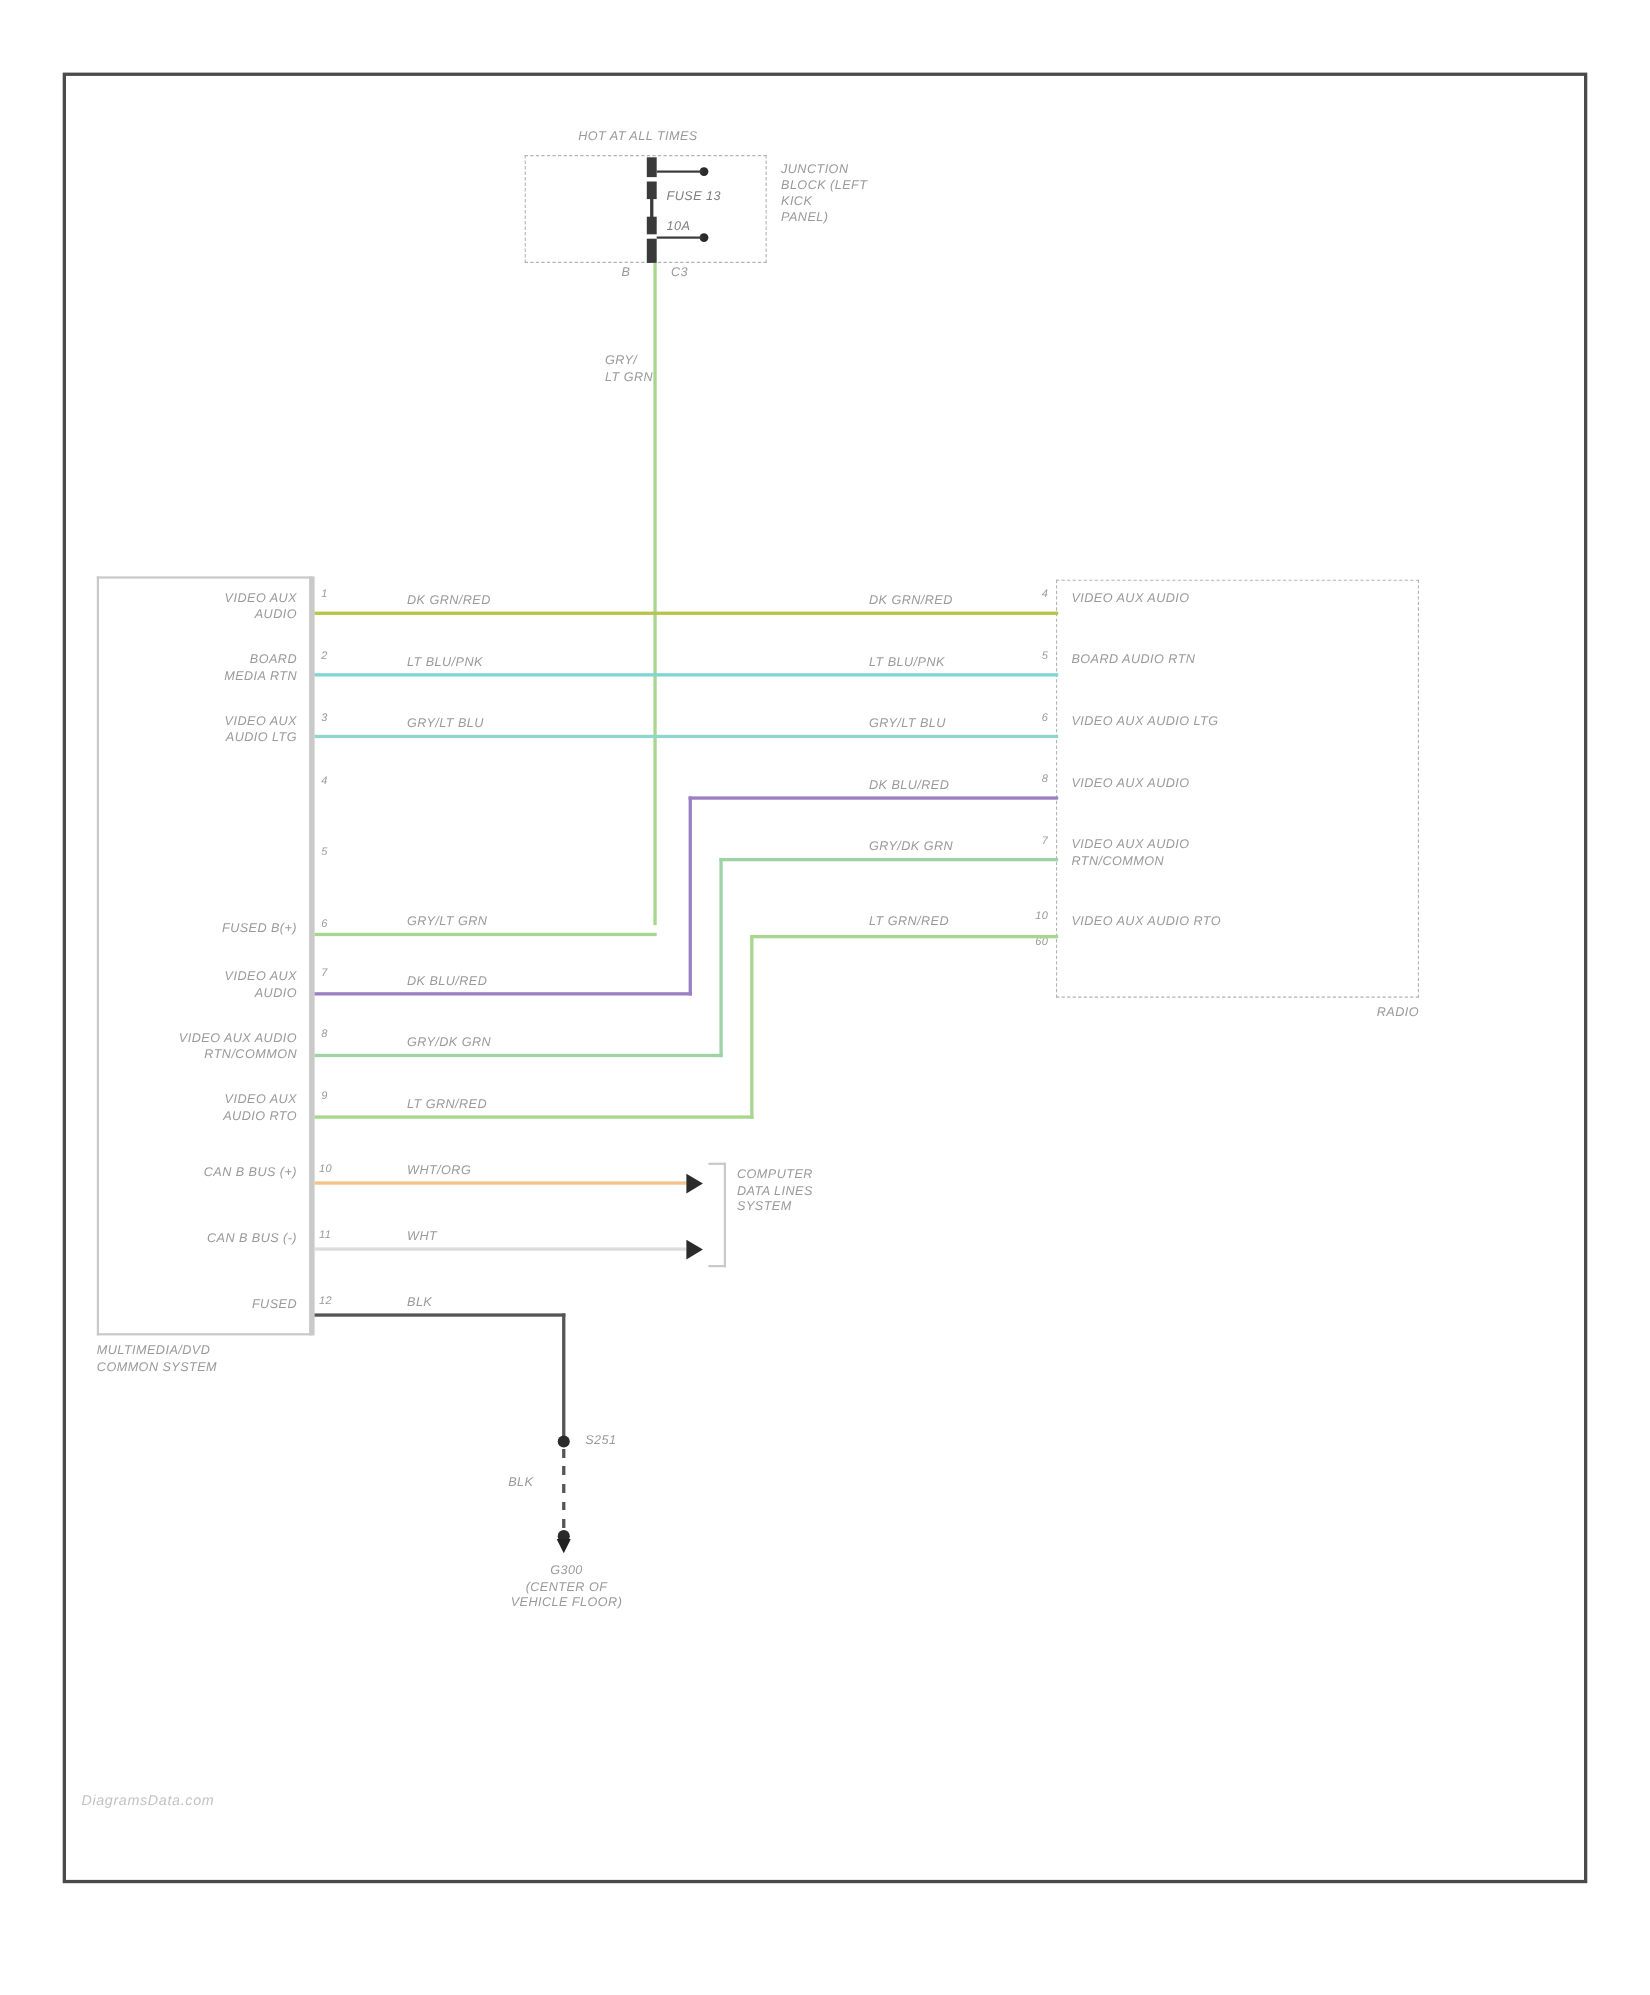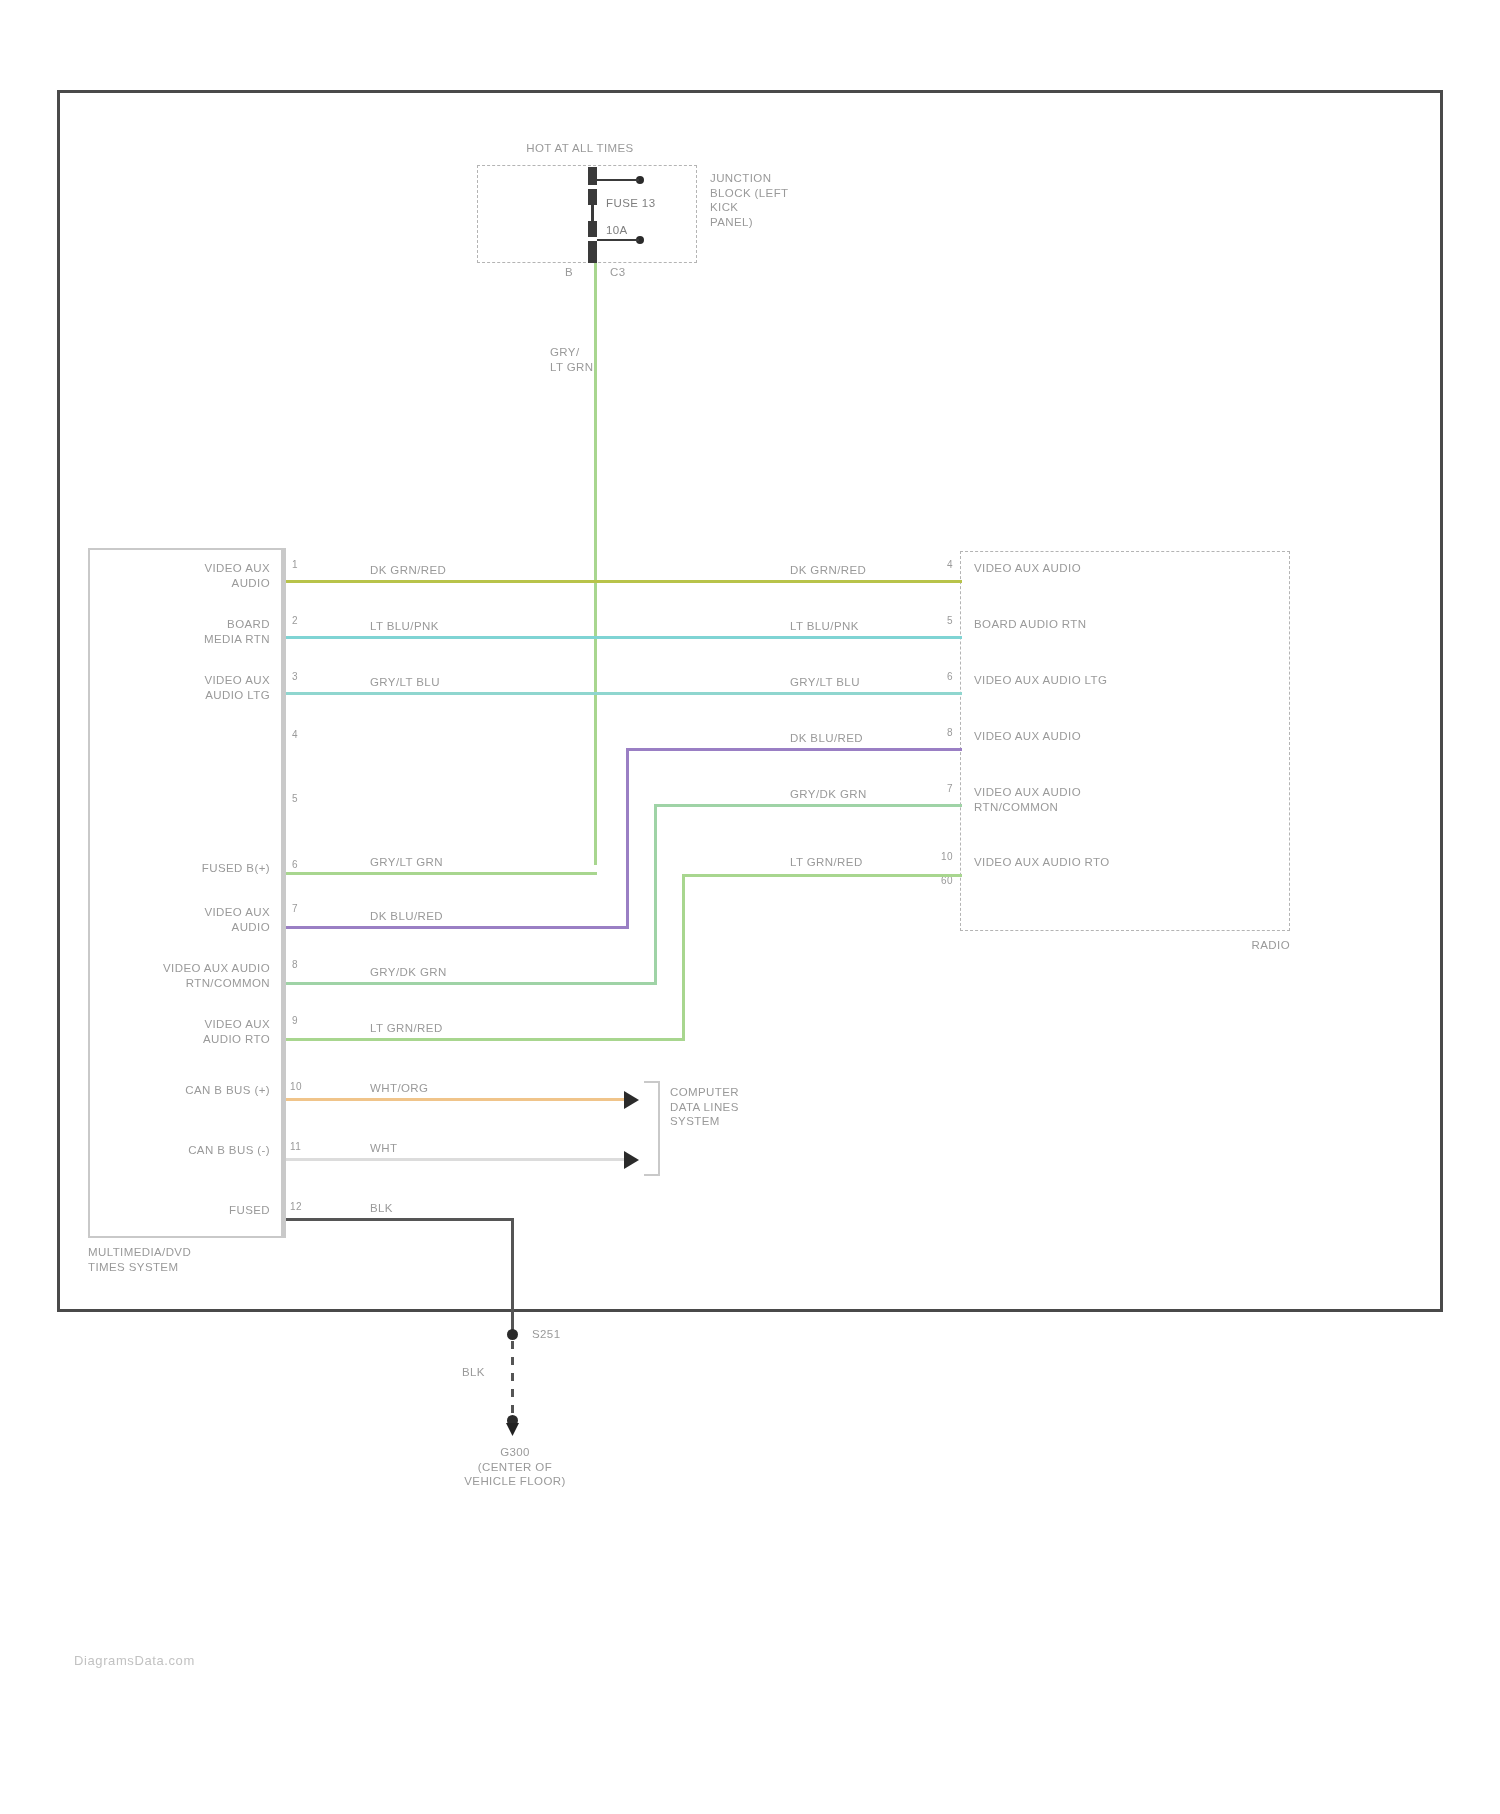--- a/index.html
+++ b/index.html
@@ -1,22 +1,22 @@
 <!DOCTYPE html>
 <html><head>
 <meta charset="utf-8">
 <style>
   html,body{margin:0;padding:0;background:#ffffff;}
   body{width:1500px;height:1814px;position:relative;
        font-family:"Liberation Sans","DejaVu Sans",sans-serif;
        color:#8a8a8a;overflow:hidden;}
 
   
-  #frame{position:absolute;left:57px;top:90px;width:1386px;height:1222px;
-         border:3px solid #4a4a4a;background:#fff;box-sizing:border-box;}
+  #frame{position:absolute;left:57px;top:66px;width:1386px;height:1646px;
+         border:3px solid #4a4a4a;background:#fff;box-sizing:border-box;font-style:italic;}
 
   .lbl{position:absolute;white-space:pre;line-height:1.28;
        font-size:11.5px;letter-spacing:.4px;color:#9a9a9a;
        filter:blur(.45px);}
   .lbl.dk{color:#7e7e7e;}
   .lbl.c{text-align:center;}
   .lbl.r{text-align:right;}
 
   
   .w{position:absolute;}
@@ -69,21 +69,21 @@
 
   <div class="lbl" style="left:490px;top:205px;margin-top:47px;">GRY/
 LT GRN</div>
 
   <div class="w wv" style="left:534px;top:170px;height:602px;background:#a8d68f;"></div>
 
   <div class="solid" style="left:28px;top:455px;width:196px;height:690px;border-right:none;"></div>
   <div class="w wv" style="left:221px;top:455px;width:5px;height:690px;background:#c9c9c9;"></div>
 
   <div class="lbl" style="left:28px;top:1152px;">MULTIMEDIA/DVD
-TIMES SYSTEM</div>
+COMMON SYSTEM</div>
 
   <div class="lbl r" style="left:60px;top:468px;width:150px;">VIDEO AUX
 AUDIO</div>
   <div class="lbl r" style="left:60px;top:524px;width:150px;">BOARD
 MEDIA RTN</div>
   <div class="lbl r" style="left:60px;top:580px;width:150px;">VIDEO AUX
 AUDIO LTG</div>
   <div class="lbl r" style="left:60px;top:768px;width:150px;">FUSED B(+)</div>
   <div class="lbl r" style="left:60px;top:812px;width:150px;">VIDEO AUX
 AUDIO</div>

